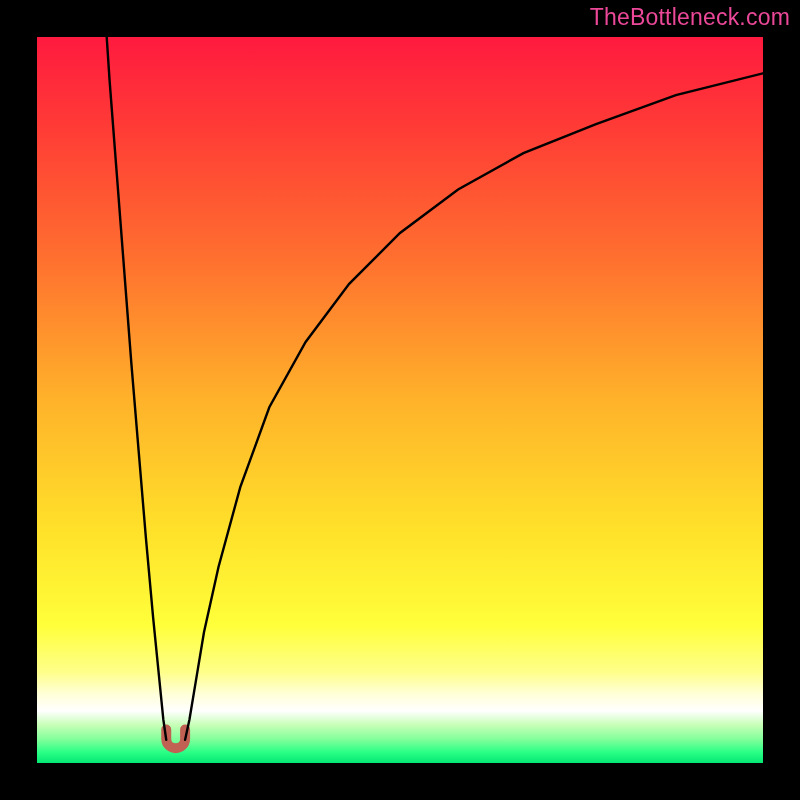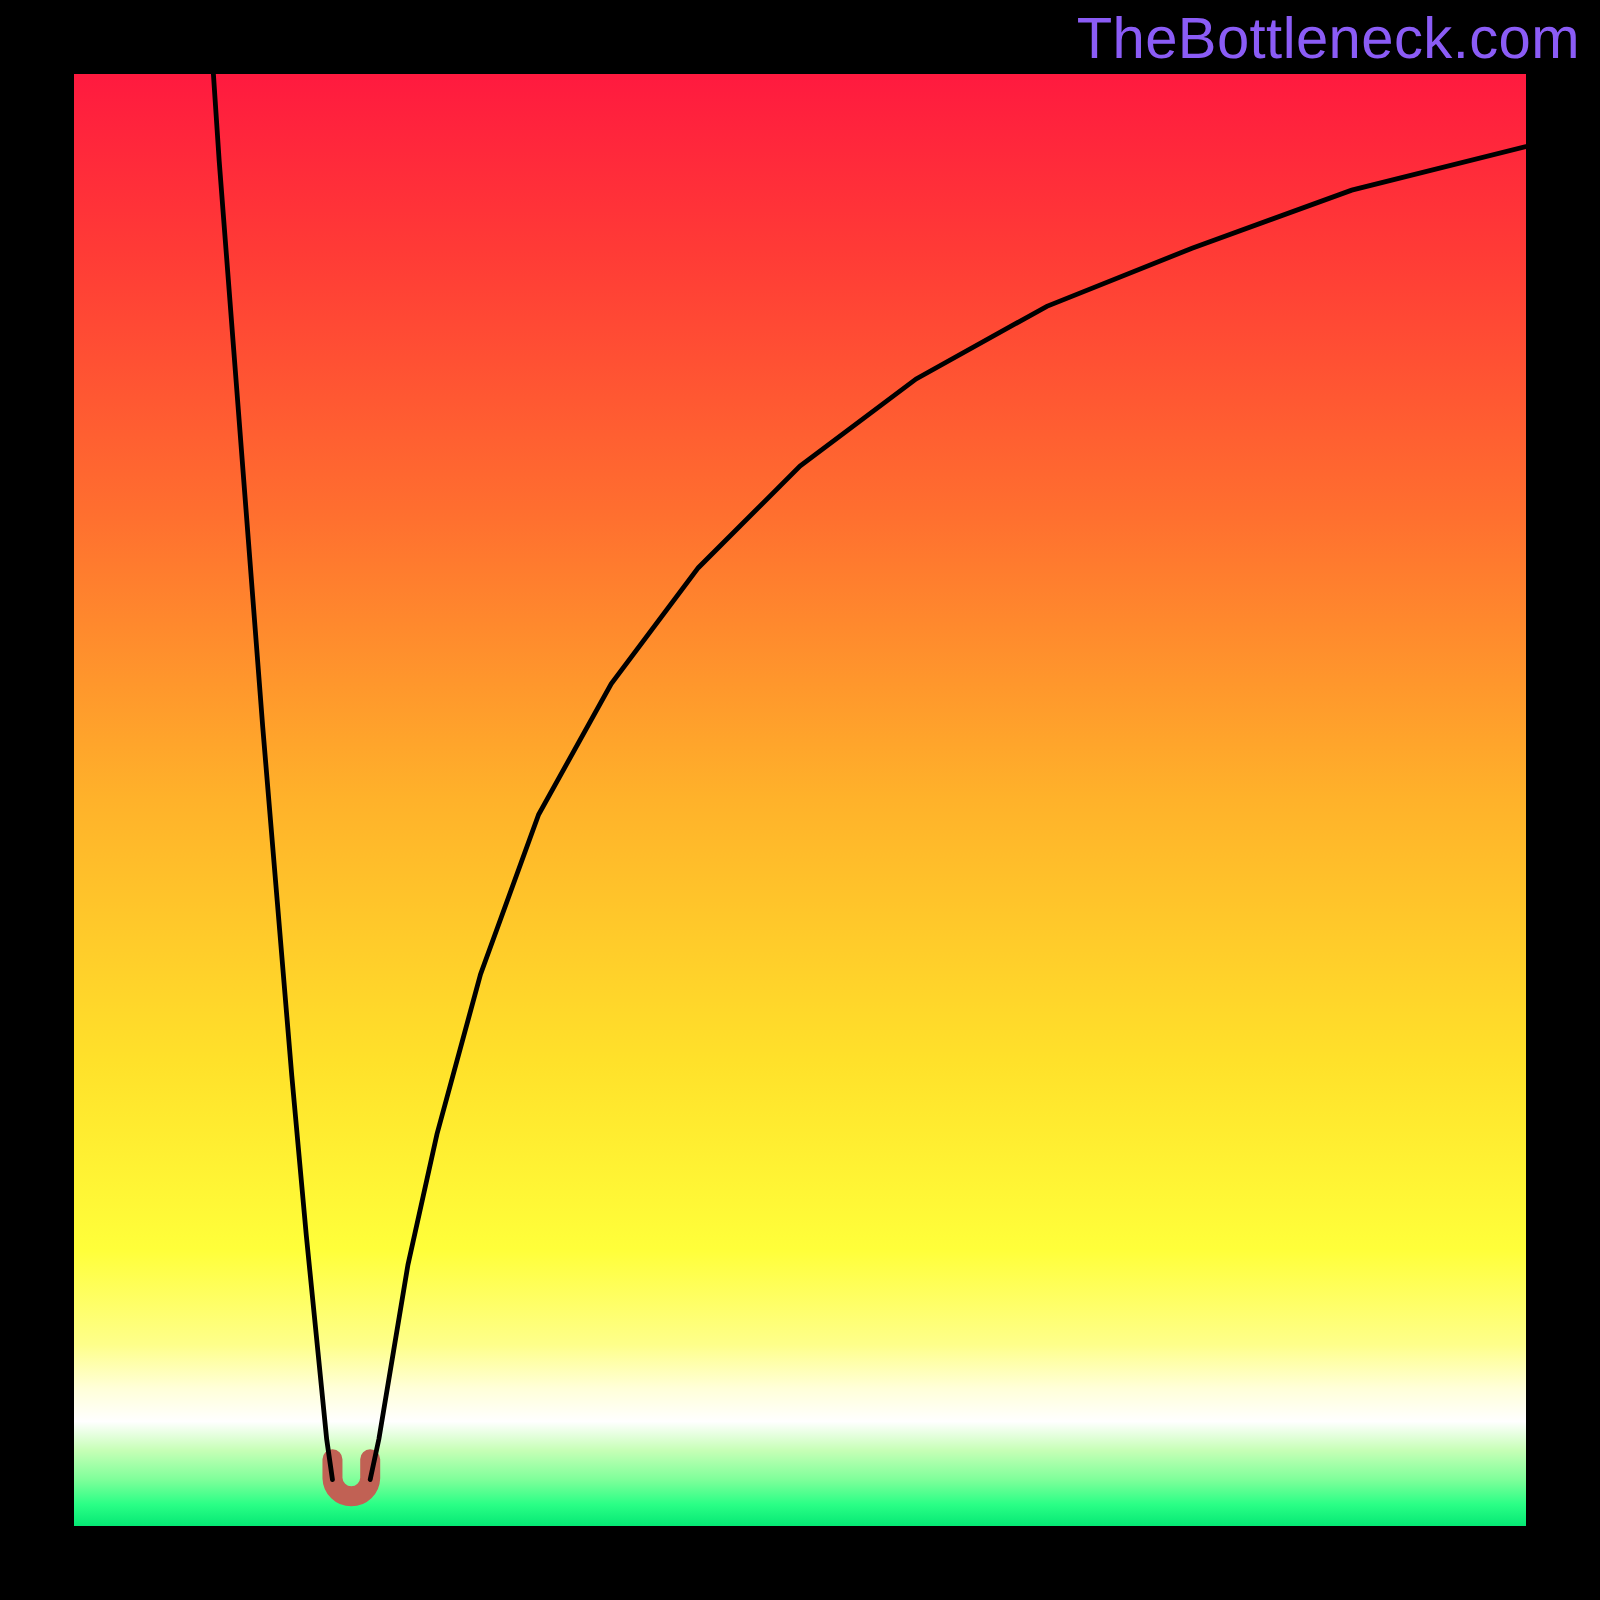--- a/index.html
+++ b/index.html
@@ -23,22 +23,22 @@
     position: absolute;
     left: 37px;
     top: 37px;
     width: 726px;
     height: 726px;
   }
   .watermark {
     position: absolute;
     top: 4px;
     right: 10px;
-    color: #8b5cf6;
-    font-size: 29px;
+    color: #ec4899;
+    font-size: 23px;
     font-weight: 500;
     letter-spacing: 0.2px;
   }
 </style>
 </head>
 <body>
 
 <div class="frame">
   <div class="watermark">TheBottleneck.com</div>
   <svg class="plot" viewBox="0 0 726 726" preserveAspectRatio="none">

